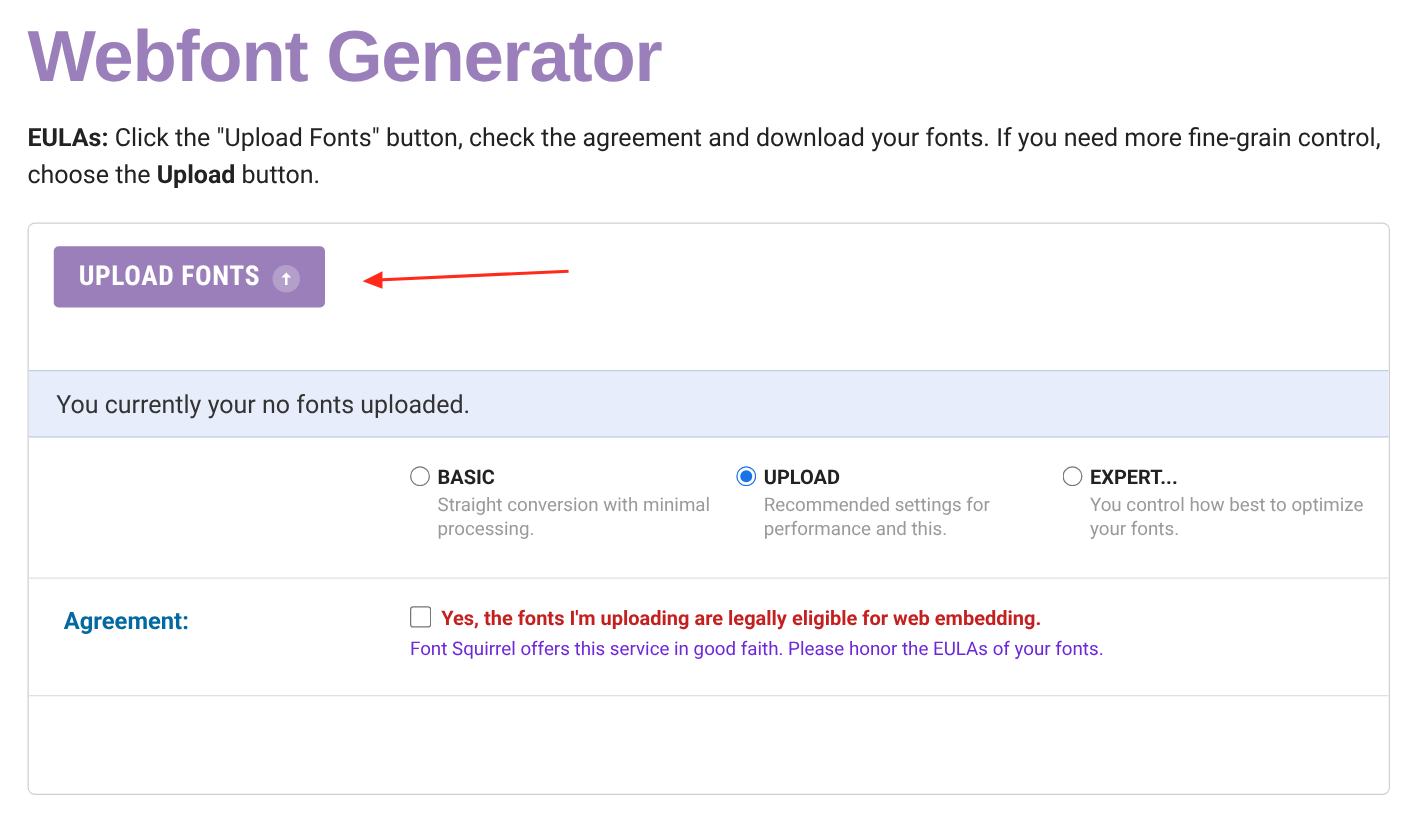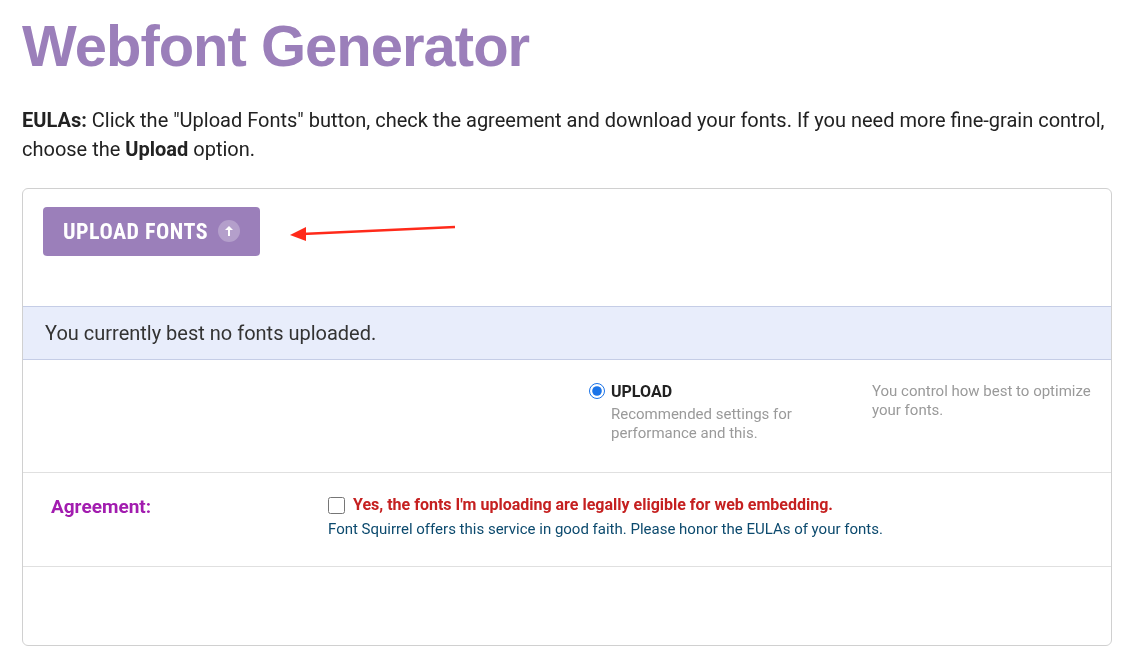--- a/index.html
+++ b/index.html
@@ -9,21 +9,21 @@
       padding: 0 22px;
       width: 1134px;
     }
     .page-title {
       font-size: 58px;
       font-weight: 800;
       color: #9b7fba;
       letter-spacing: -1px;
       line-height: 1.1;
       margin-top: 14px;
-      margin-bottom: 28px;
+      margin-bottom: 18px;
       font-family: 'Segoe UI', Arial, sans-serif;
       font-stretch: condensed;
     }
     .usage-text {
       font-size: 20px;
       color: #222;
       line-height: 1.45;
       margin-bottom: 24px;
     }
     .usage-text strong { font-weight: 700; }
@@ -42,21 +42,21 @@
       background: #9b7fba;
       color: #fff;
       border: none;
       border-radius: 4px;
       padding: 12px 20px;
       font-size: 22px;
       font-weight: 700;
       letter-spacing: 0.5px;
       cursor: pointer;
       display: inline-flex;
-      align-items: center;
+      align-items: flex-end;
       gap: 10px;
       font-family: inherit;
       font-stretch: condensed;
     }
     .upload-button .icon-wrap {
       background: rgba(255,255,255,0.25);
       border-radius: 50%;
       width: 22px;
       height: 22px;
       display: inline-flex;
@@ -114,90 +114,99 @@
       border-bottom: 1px solid #e0e0e0;
       padding: 22px 0 28px 0;
     }
     .agreement-label-col {
       width: 305px;
       padding-left: 28px;
     }
     .agreement-label {
       font-weight: 700;
       font-size: 19px;
-      color: #a21caf;
+      color: #0369a1;
     }
     .agreement-content {
       flex: 1;
     }
     .agreement-check-line {
       display: flex;
-      align-items: flex-end;
+      align-items: flex-start;
       gap: 8px;
       margin-bottom: 6px;
     }
     .agreement-check-line input[type="checkbox"] {
       width: 17px;
       height: 17px;
       cursor: pointer;
     }
     .agreement-check-line label {
       color: #c52020;
       font-weight: 700;
       font-size: 16px;
       cursor: pointer;
     }
     .agreement-note {
       font-size: 15px;
-      color: #0c4a6e;
+      color: #6d28d9;
     }
     .bottom-spacer {
       height: 78px;
     }
   </style>
 </head>
 <body>
 
 <h1 class="page-title">Webfont Generator</h1>
 
 <p class="usage-text">
-  <strong>EULAs:</strong><span> Click the "Upload Fonts" button, check the agreement and download your fonts. If you need more fine-grain control, choose the </span><strong>Upload</strong><span> option.</span>
+  <strong>EULAs:</strong><span> Click the "Upload Fonts" button, check the agreement and download your fonts. If you need more fine-grain control, choose the </span><strong>Upload</strong><span> button.</span>
 </p>
 
 <div class="main-panel">
 
   <div class="upload-section">
     <button class="upload-button">
       <span>UPLOAD FONTS</span>
       <span class="icon-wrap">
         <svg width="12" height="12" viewBox="0 0 12 12">
           <path d="M6 1 L10 5 L7 5 L7 11 L5 11 L5 5 L2 5 Z" fill="#fff"></path>
         </svg>
       </span>
     </button>
     <svg class="arrow-annot" viewBox="0 0 165 24">
       <line x1="165" y1="8" x2="12" y2="15" stroke="#ff2a1a" stroke-width="2.5"></line>
       <polygon points="0,16 16,8 16,22" fill="#ff2a1a"></polygon>
     </svg>
   </div>
 
-  <div class="status-row">You currently best no fonts uploaded.</div>
+  <div class="status-row">You currently your no fonts uploaded.</div>
 
   <div class="options-row">
     <div class="options-spacer"></div>
     <div class="option-col">
+      <div class="option-head">
+        <input type="radio" name="mode" id="opt-basic" style="">
+        <label for="opt-basic">BASIC</label>
+      </div>
+      <div class="option-desc">Straight conversion with minimal processing.</div>
     </div>
     <div class="option-col">
       <div class="option-head">
         <input type="radio" name="mode" id="opt-optimal" checked="" style="">
         <label for="opt-optimal">UPLOAD</label>
       </div>
       <div class="option-desc">Recommended settings for performance and this.</div>
     </div>
     <div class="option-col">
+      <div class="option-head">
+        <input type="radio" name="mode" id="opt-expert" style="">
+        <label for="opt-expert">EXPERT...</label>
+      </div>
       <div class="option-desc">You control how best to optimize your fonts.</div>
     </div>
   </div>
 
   <div class="agreement-row">
     <div class="agreement-label-col">
       <span class="agreement-label">Agreement:</span>
     </div>
     <div class="agreement-content">
       <div class="agreement-check-line">

